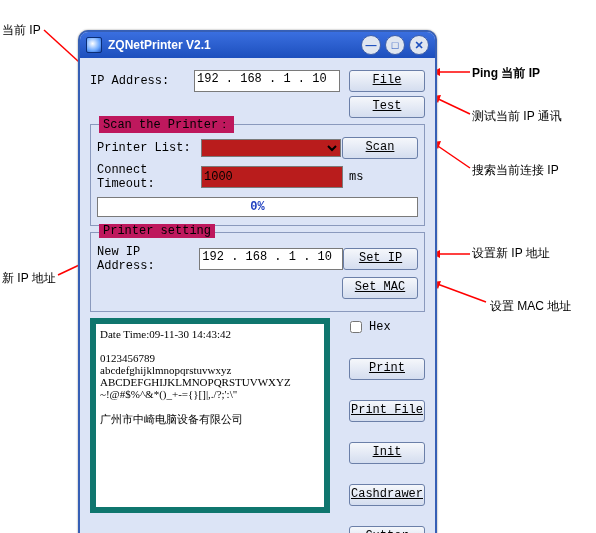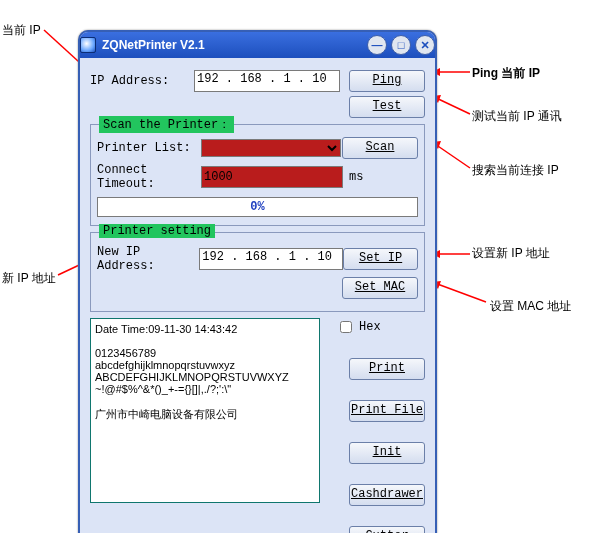--- a/index.html
+++ b/index.html
@@ -27,21 +27,21 @@
     border-radius: 10px 10px 4px 4px;
     background: #dce4f6;
     box-shadow: 0 0 2px #888;
   }
   .titlebar {
     height: 26px;
     background: linear-gradient(#3a6fe0, #1d4fbd);
     border-radius: 8px 8px 0 0;
     display: flex;
     align-items: center;
-    padding: 0 0;
+    padding: 0 6px;
     color: #fff;
     font-family: Arial, sans-serif;
     font-weight: bold;
     font-size: 12px;
   }
   .title-icon {
     width: 14px; height: 14px;
     background: radial-gradient(circle at 40% 40%, #fff, #6aa7ff 60%, #1d4fbd);
     border: 1px solid #0b2d75;
     border-radius: 2px;
@@ -98,21 +98,21 @@
   .fieldset {
     border: 1px solid #8a99bd;
     margin: 6px 0;
     padding: 8px 6px 8px 6px;
     position: relative;
     background: #dce4f6;
   }
   .legend {
     position: absolute;
     top: -9px; left: 8px;
-    background: #22c55e;
+    background: #be185d;
     padding: 0 4px;
     font-family: "Courier New", monospace;
     font-size: 12px;
   }
   select.combo, input.textin {
     height: 18px;
     font-family: "Courier New", monospace;
     font-size: 12px;
     background: #b91c1c;
     border: 1px solid #7a7a7a;
@@ -125,23 +125,23 @@
     font-family: "Courier New", monospace;
     font-size: 12px;
     color: #2040c0;
     font-weight: bold;
     display: flex; align-items: center; justify-content: center;
   }
   .textarea-box {
     width: 220px;
     height: 175px;
     background: #fff;
-    border: 1px solid #0f766e;
+    border: 6px solid #0f766e;
     padding: 4px;
-    font-family: Liberation Sans, sans-serif;
+    font-family: Liberation Serif, serif;
     font-size: 11px;
     white-space: pre-wrap;
     overflow: hidden;
     word-break: break-all;
   }
   .right-col {
     margin-left: 10px;
     flex: 1;
     display: flex;
     flex-direction: column;
@@ -210,21 +210,21 @@
     <div class="winbtn">—</div>
     <div class="winbtn">□</div>
     <div class="winbtn">✕</div>
   </div>
   <div class="client">
 
     <div class="row">
       <div class="lbl">IP Address:</div>
       <div class="ip-field">192 . 168 .  1  .  10</div>
       <div style="flex:1"></div>
-      <div class="btn">Ping</div>
+      <div class="btn">File</div>
     </div>
     <div class="row" style="justify-content:flex-end;">
       <div class="btn">Test</div>
     </div>
 
     <div class="fieldset">
       <div class="legend">Scan the Printer：</div>
       <div class="row">
         <div class="lbl">Printer List:</div>
         <select class="combo" style="width:140px;">

